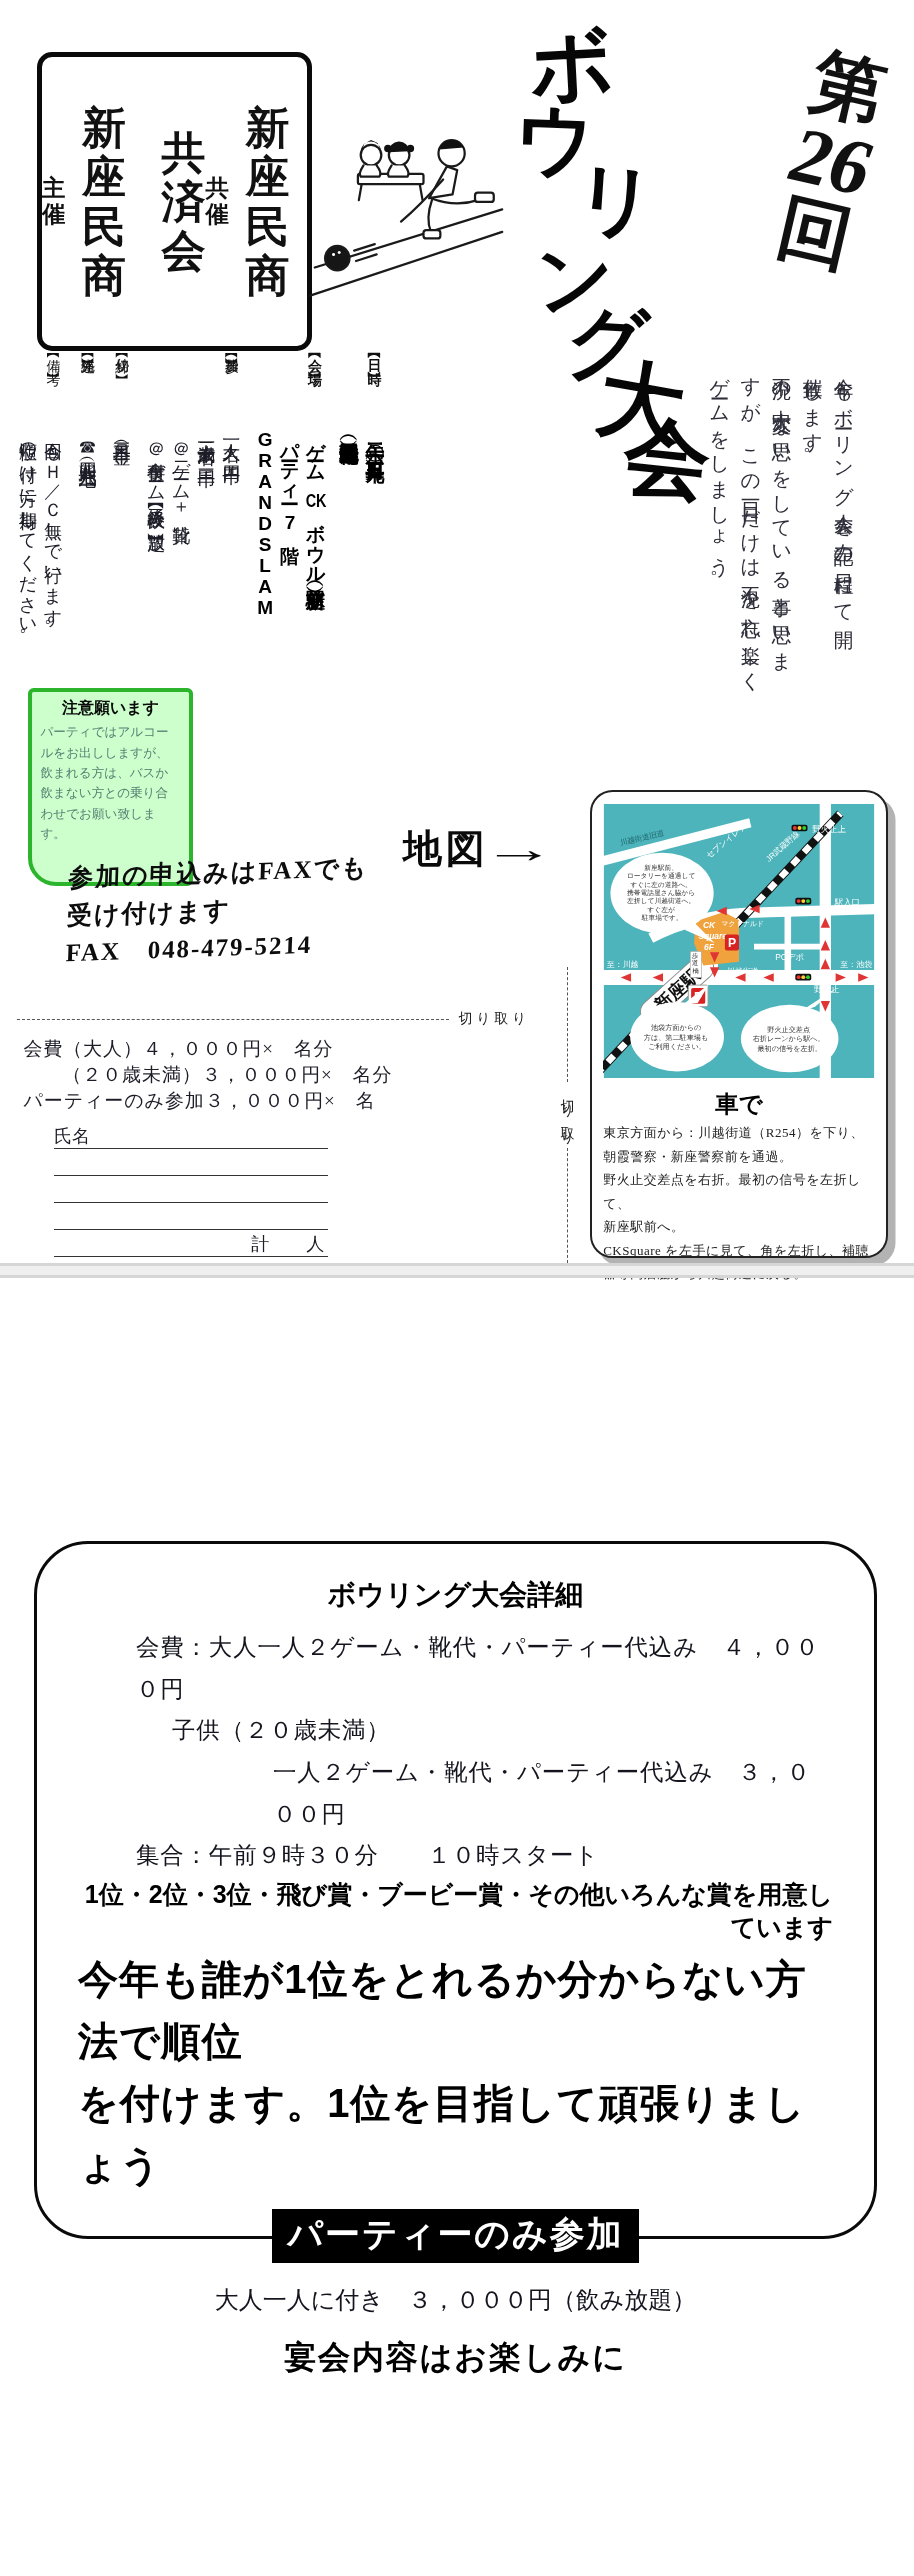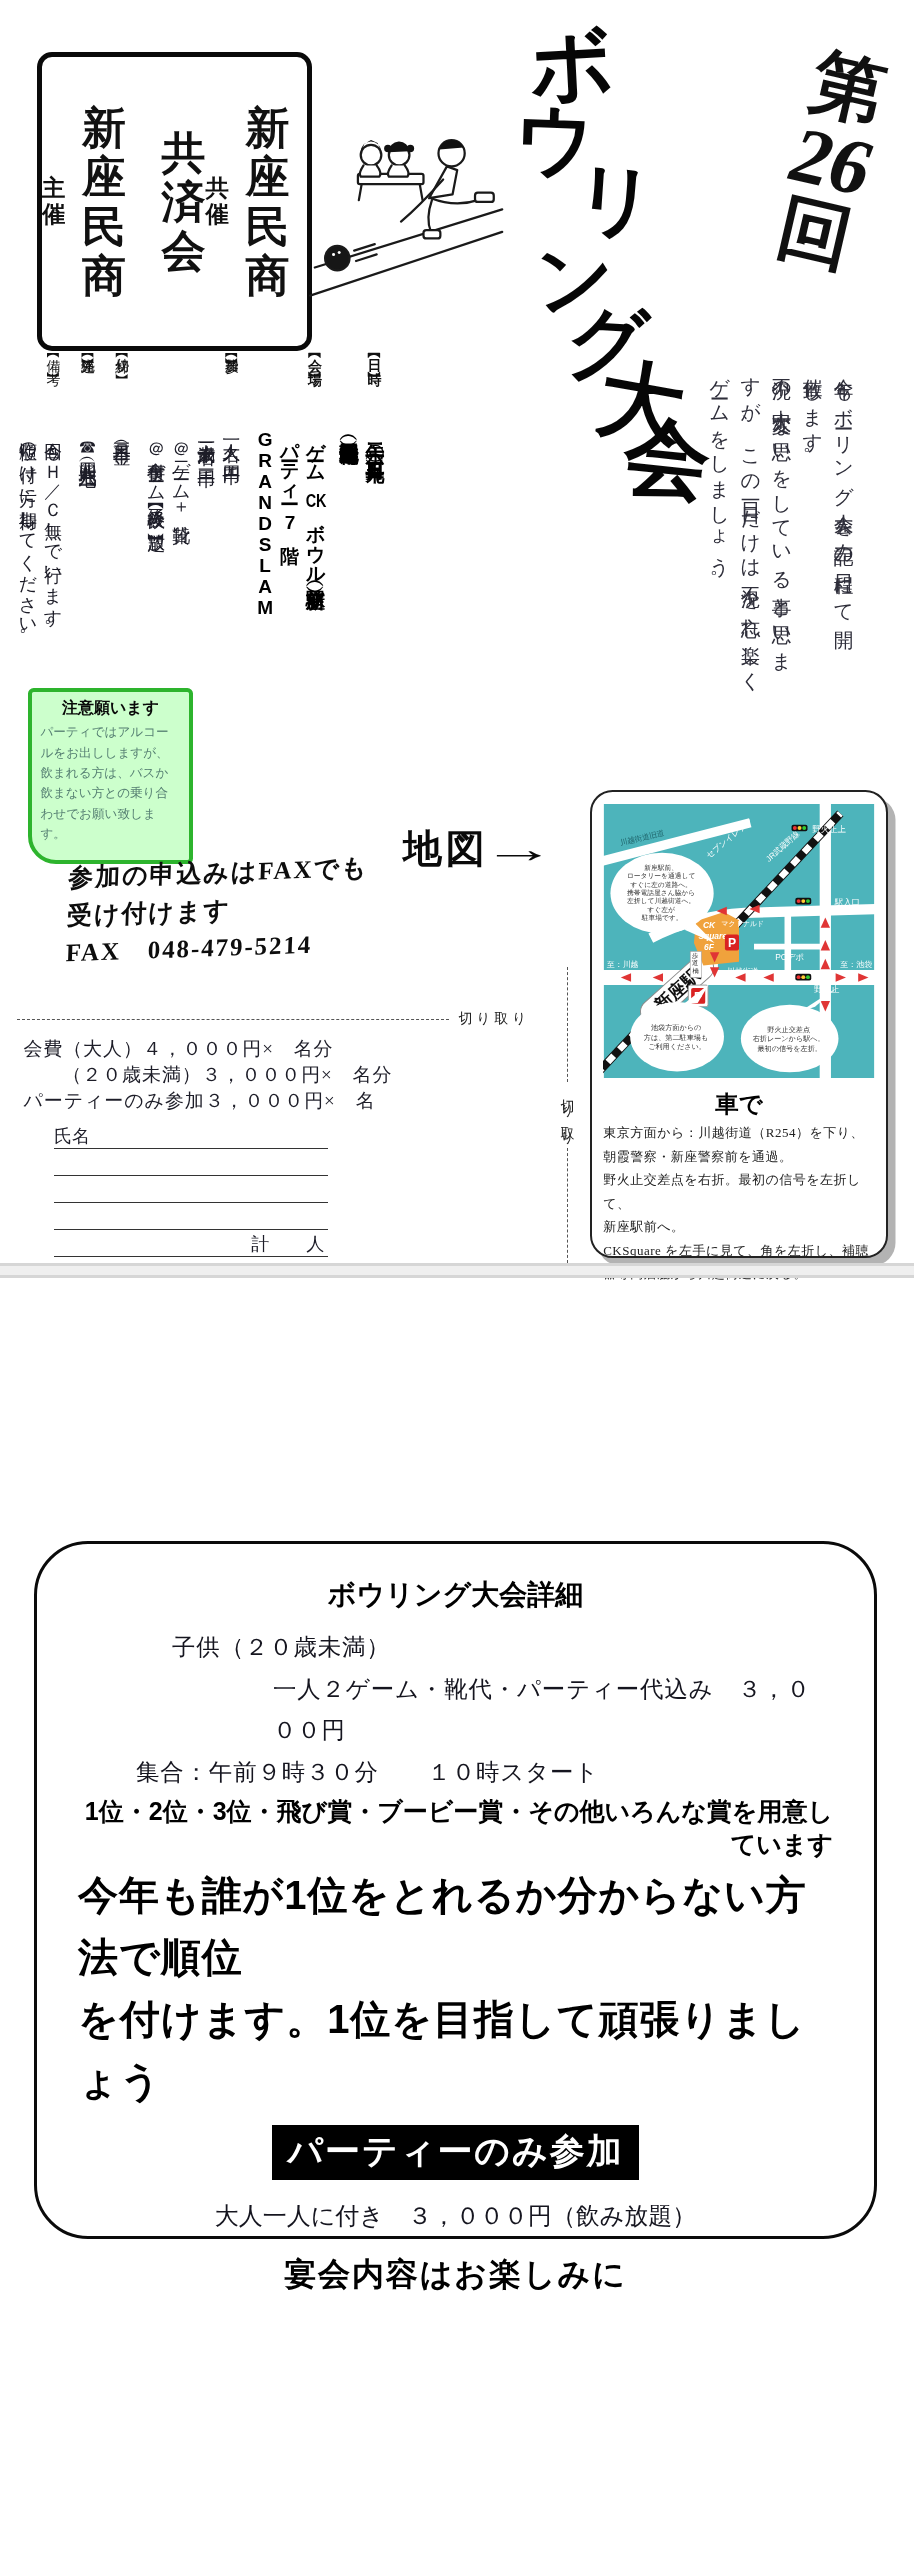--- a/index.html
+++ b/index.html
@@ -33,21 +33,21 @@
            font-size:18px;color:#1d1d28;}
   .vcol{line-height:25px;letter-spacing:0.9px;}
   .vcol .hdr{display:inline-block;inline-size:81px;font-size:14px;letter-spacing:0;color:#111;}
   .indent{padding-top:81px;}
   .gothic{font-family:"Liberation Sans",sans-serif;font-weight:700;font-size:19px;color:#000;letter-spacing:0;}
   .gapL{margin-left:8.4px;}
   .tcy{text-combine-upright:all;}
   .upright{text-orientation:upright;}
 
   
-  .notice{left:28px;top:688px;width:165px;height:176px;background:#ccffcc;border:4.7px solid #2db42d;
+  .notice{left:28px;top:688px;width:165px;height:198px;background:#ccffcc;border:4.7px solid #2db42d;
           border-radius:5.6px 5.6px 5.6px 28px;padding:5.6px 8.4px;box-sizing:border-box;}
   .notice-title{text-align:center;font-size:16px;font-weight:700;color:#0a0a0a;margin-bottom:3.7px;
                 font-family:"Liberation Sans",sans-serif;}
   .notice-body{font-size:12.6px;line-height:1.62;color:#557f72;}
 
   
   .faxnote{left:67px;top:854px;font-size:25px;font-weight:600;line-height:1.5;color:#0d0d0d;
            transform:rotate(-2deg) skewX(-4deg);letter-spacing:1.9px;}
 
   
@@ -356,20 +356,21 @@
       <div>新座駅前へ。</div>
       <div>CKSquare を左手に見て、角を左折し、補聴</div>
       <div>器専門店脇から川越街道に戻る。</div>
     </div>
   </div>
 
   <div class="abs separator"></div>
 
   <div class="abs bigbox">
     <div class="bb-title">ボウリング大会詳細</div>
+    <div class="bb-fee bb-ind1">会費：大人一人２ゲーム・靴代・パーティー代込み　４，０００円</div>
     <div class="bb-fee bb-ind2">子供（２０歳未満）</div>
     <div class="bb-fee bb-ind3">一人２ゲーム・靴代・パーティー代込み　３，０００円</div>
     <div class="bb-fee bb-ind1">集合：午前９時３０分　　１０時スタート</div>
     <div class="bb-prizes">1位・2位・3位・飛び賞・ブービー賞・その他いろんな賞を用意しています</div>
     <div class="bb-statement">
       <div>今年も誰が1位をとれるか分からない方法で順位</div>
       <div>を付けます。1位を目指して頑張りましょう</div>
     </div>
     <div class="bb-badge-wrap"><span class="bb-badge">パーティーのみ参加</span></div>
     <div class="bb-partyfee">大人一人に付き　３，０００円（飲み放題）</div>

